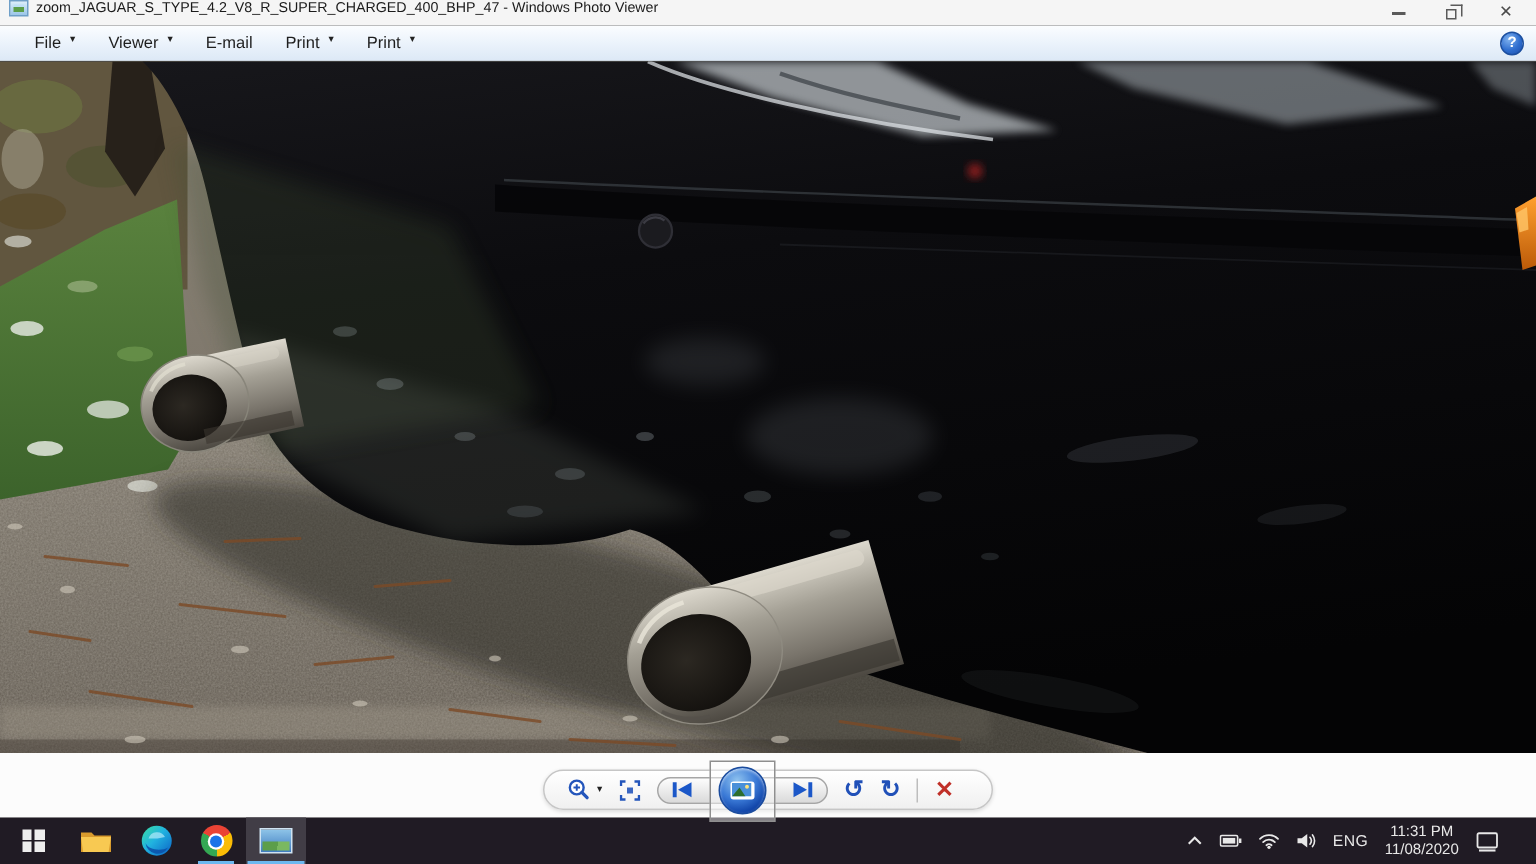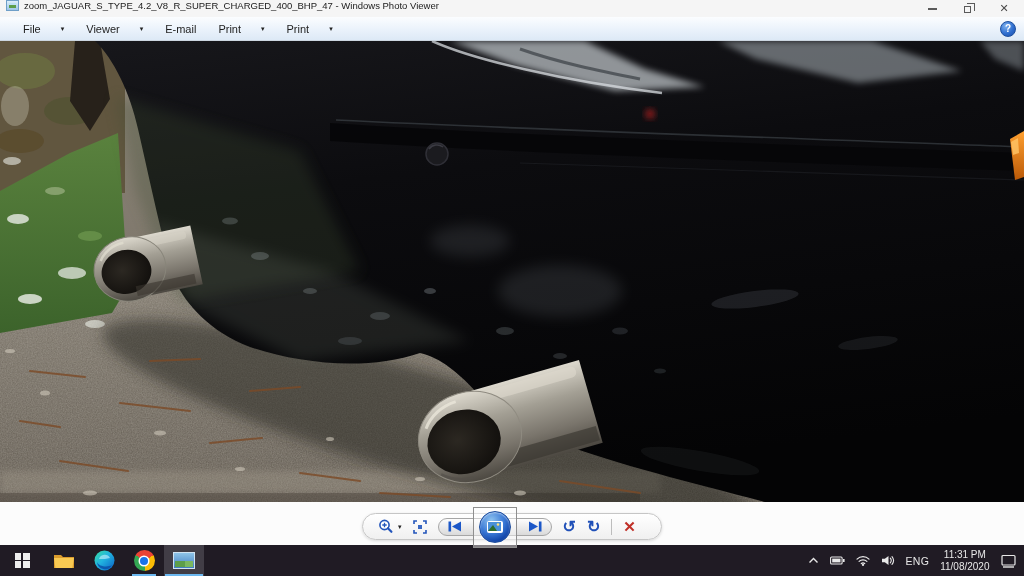--- a/index.html
+++ b/index.html
@@ -13,21 +13,21 @@
   .title-text { font-size:9.5px; color:#1b1b1b; white-space:nowrap; }
   .win-controls { margin-left:auto; display:flex; align-items:center; gap:24px; padding-right:8px; }
   .wc { width:12px; height:12px; display:flex; align-items:center; justify-content:center; cursor:default; }
   .wc-min i { display:block; width:9px; height:2px; background:#5a5a5a; }
   .wc-restore i { display:block; width:7px; height:7px; border:1.4px solid #5a5a5a; position:relative; background:#f5f5f5; margin-top:2px; margin-left:-2px; }
   .wc-restore i:before { content:""; position:absolute; left:2px; top:-4px; width:7px; height:7px; border:1.4px solid #5a5a5a; border-bottom:none; border-left:none; }
   .wc-close { font-size:11px; color:#4a4a4a; line-height:1; }
 
   
   .menubar { height:24px; background:linear-gradient(#fbfdff,#eaf2fb 55%,#dde9f6); border-bottom:1px solid #ccd6e0; display:flex; align-items:center; padding-left:12px; flex:0 0 auto; }
-  .menu-item { display:flex; align-items:center; gap:20px; padding:3px 11px; font-size:11px; color:#1e1e1e; cursor:default; }
+  .menu-item { display:flex; gap:6px; padding:3px 11px; font-size:11px; color:#1e1e1e; cursor:default; }
   .caret { font-size:7px; color:#222; line-height:1; }
   .help-btn { margin-left:auto; margin-right:8px; width:16px; height:16px; border-radius:50%;
     background:radial-gradient(circle at 35% 30%, #7fb2ef, #2f6ecf 55%, #1a4ba8); border:1px solid #1c4globalf; border:1px solid #1c4f9f;
     color:#fff; font-size:10px; font-weight:bold; display:flex; align-items:center; justify-content:center; }
 
   
   .photo-area { height:461px; flex:0 0 auto; position:relative; background:#000; }
   .photo-area svg { display:block; }
 
   
@@ -58,21 +58,21 @@
   .tb-app.active:after { left:1px; right:1px; }
   .win-logo { width:15px; height:15px; display:grid; grid-template-columns:1fr 1fr; grid-template-rows:1fr 1fr; gap:1.5px; }
   .win-logo i { background:#eeeeee; }
   .chrome-ball { width:21px; height:21px; border-radius:50%;
     background:conic-gradient(from 300deg, #ea4335 0 120deg, #fbbc05 120deg 240deg, #34a853 240deg 360deg); position:relative; }
   .chrome-ball:before { content:""; position:absolute; left:50%; top:50%; transform:translate(-50%,-50%); width:11px; height:11px; background:#fff; border-radius:50%; }
   .chrome-ball:after { content:""; position:absolute; left:50%; top:50%; transform:translate(-50%,-50%); width:8px; height:8px; background:#1a73e8; border-radius:50%; }
   .pv-icon { width:22px; height:17px; border:1.6px solid #cfe3f2; background:linear-gradient(#8ec4e8,#3f7cc0); position:relative; }
   .pv-icon:after { content:""; position:absolute; left:1px; right:1px; bottom:1px; height:6px;
     background:linear-gradient(100deg,#5c9e4a 55%, #7ab860 55%); }
-  .tray { margin-left:auto; display:flex; align-items:center; padding-right:2px; }
+  .tray { margin-left:auto; display:flex; align-items:center; padding-right:19px; }
   .tray-item { padding:0 5.5px; display:flex; align-items:center; justify-content:center; height:100%; }
   .lang { font-size:10.5px; letter-spacing:.3px; }
   .clock { font-size:10px; line-height:12px; text-align:center; }
 </style>
 </head>
 <body>
 
 <div class="screen">
 
   <div class="titlebar">

